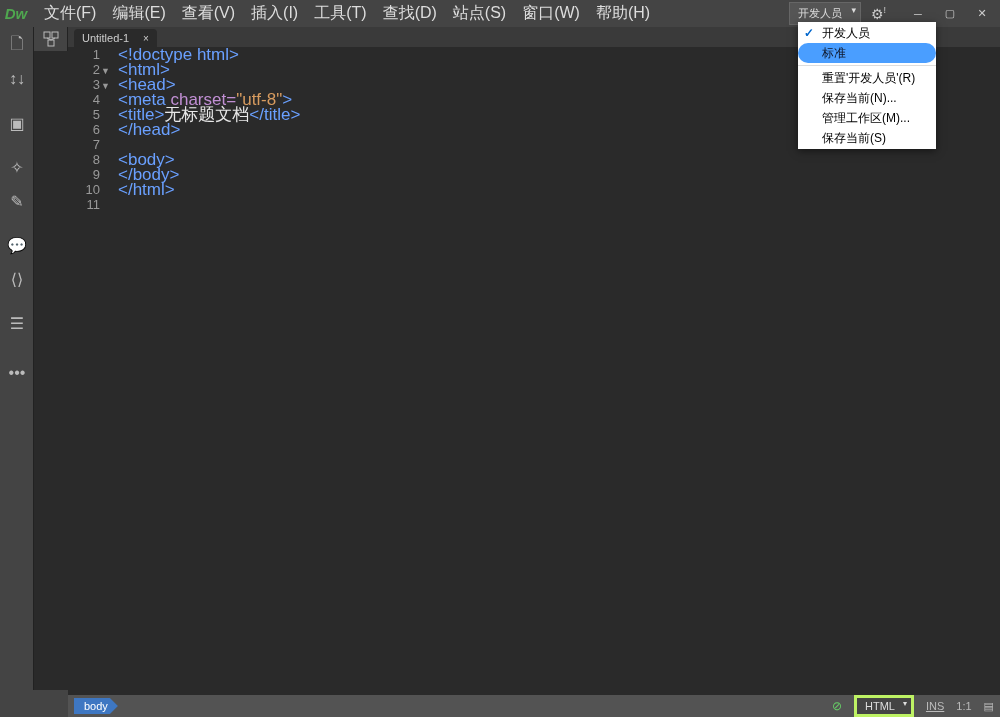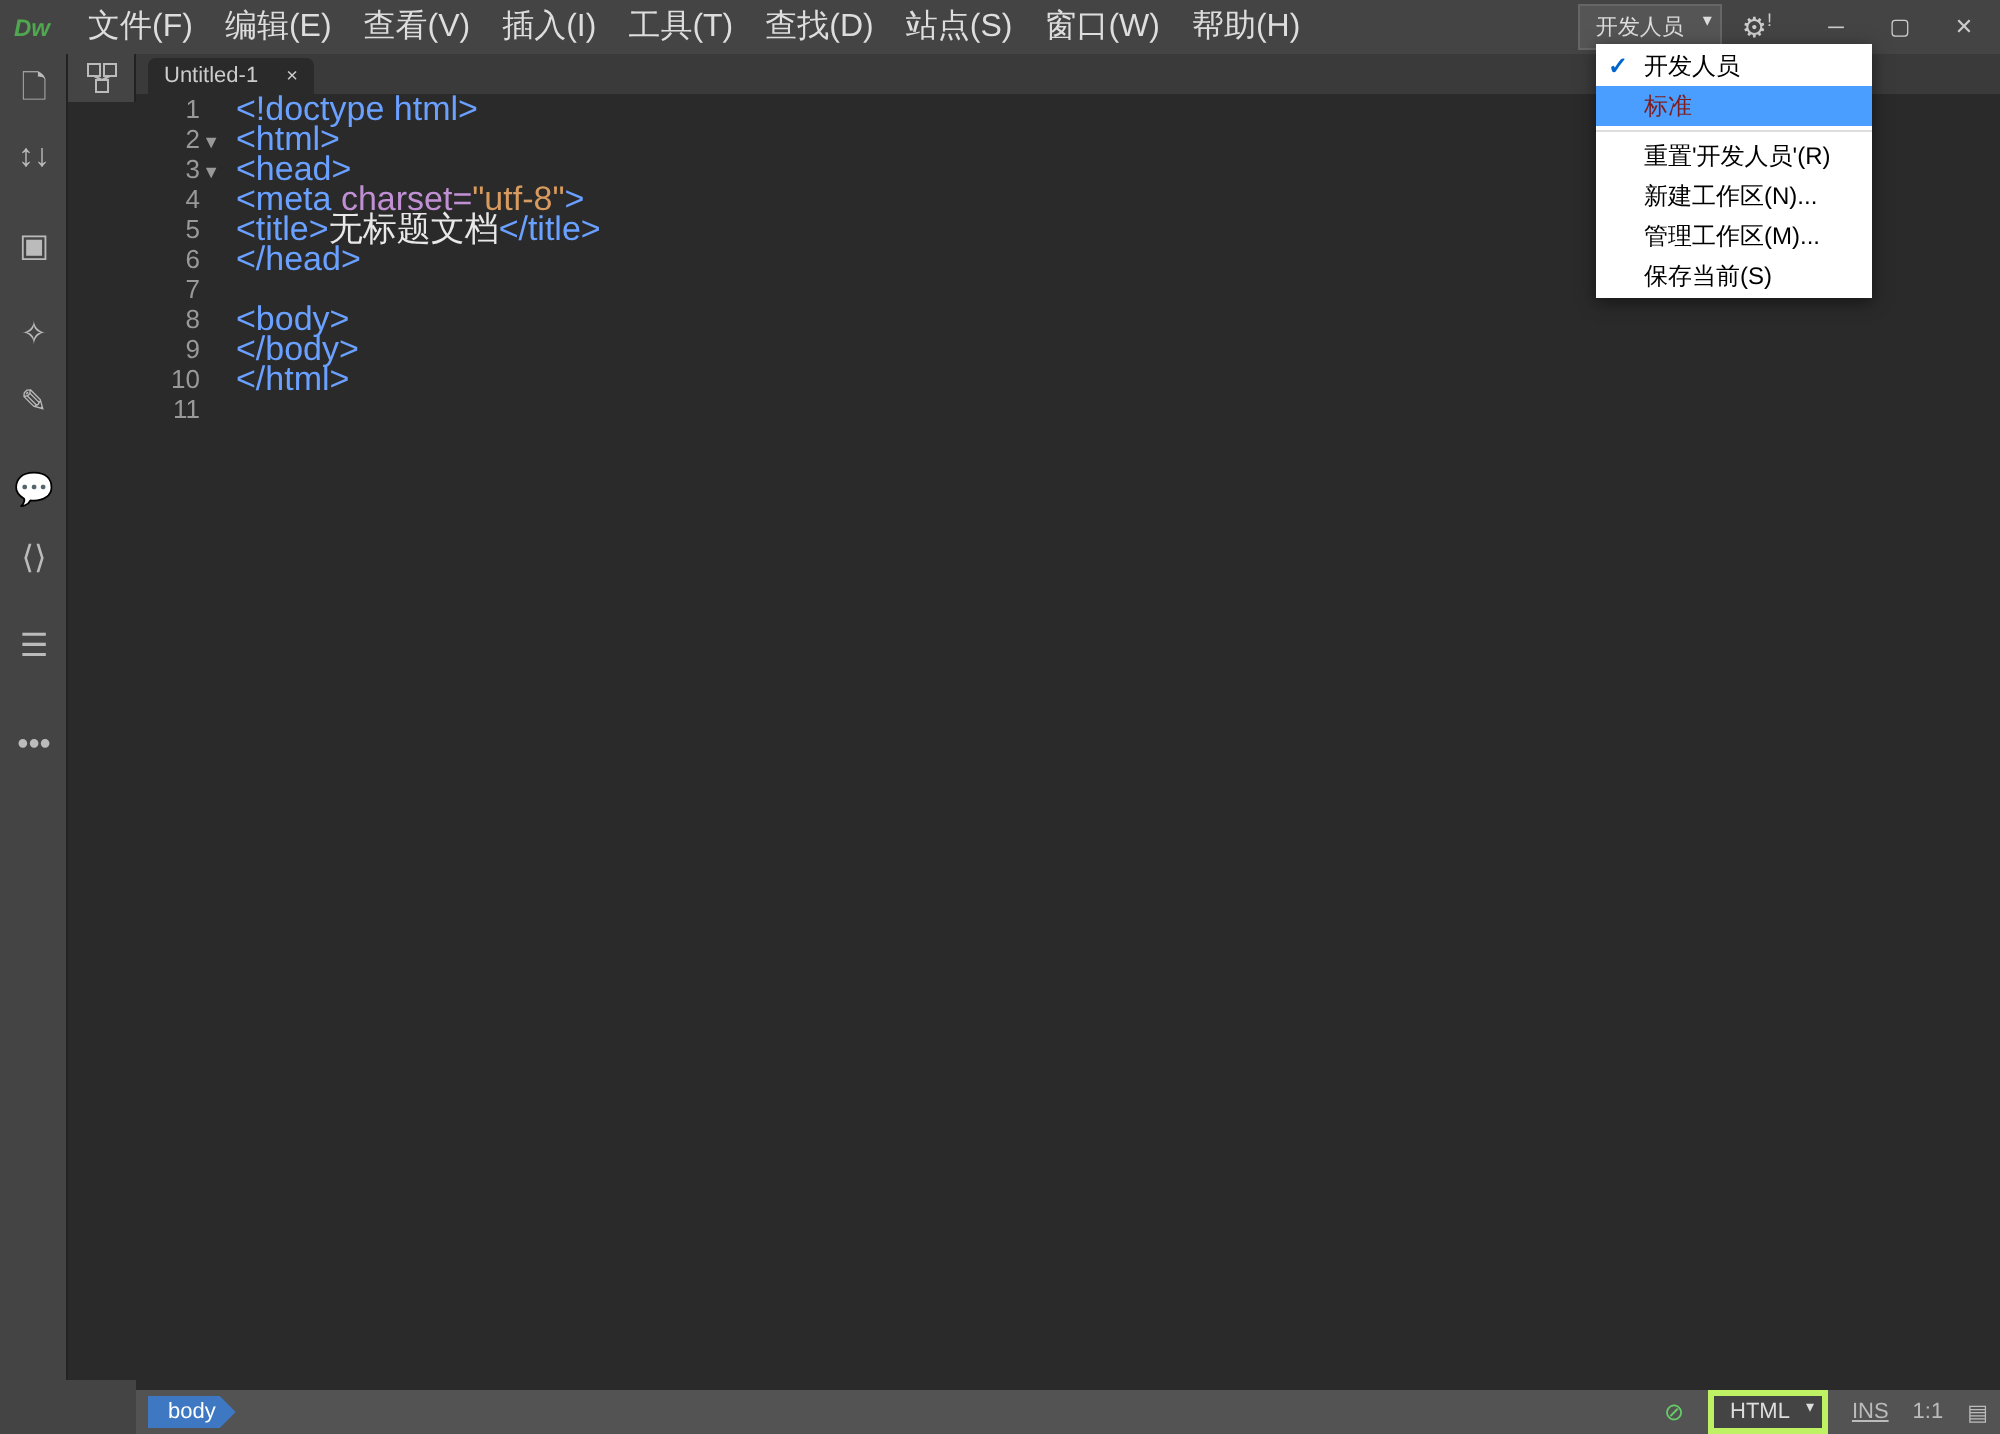--- a/index.html
+++ b/index.html
@@ -1,35 +1,35 @@
 <!DOCTYPE html>
 <html><head>
 <meta charset="utf-8">
 <style>
 * { margin: 0; padding: 0; box-sizing: border-box; font-family: "Microsoft YaHei", sans-serif; }
 body { width: 1000px; height: 717px; background: #2a2a2a; overflow: hidden; position: relative; }
 
 
 .menubar { height: 27px; background: #444; display: flex; align-items: center; padding: 0 4px; }
 .logo { width: 24px; height: 20px; display: flex; align-items: center; justify-content: center; margin-right: 8px; }
-.logo-text { font-size: 12px; font-weight: bold; color: #4fa74f; font-style: italic; }
+.logo-text { font-size: 15px; font-weight: bold; color: #4fa74f; font-style: italic; }
 .menu-items { display: flex; }
 .menu-item { color: #ddd; font-size: 16px; padding: 4px 8px; cursor: pointer; }
 .menubar-right { margin-left: auto; display: flex; align-items: center; gap: 6px; }
 .workspace-dropdown { background: #555; color: #ddd; font-size: 11px; padding: 3px 18px 3px 8px; border: 1px solid #666; position: relative; cursor: pointer; }
 .workspace-dropdown::after { content: "▾"; position: absolute; right: 4px; top: 2px; font-size: 9px; }
 .sync-icon { color: #ccc; font-size: 14px; cursor: pointer; padding: 0 4px; }
 .win-controls { display: flex; gap: 4px; margin-left: 8px; }
 .win-btn { width: 28px; height: 20px; display: flex; align-items: center; justify-content: center; color: #ccc; cursor: pointer; font-size: 11px; }
 
 
 .dropdown-menu { position: absolute; top: 22px; right: 64px; width: 138px; background: #fff; color: #000; font-size: 12px; box-shadow: 0 2px 8px rgba(0,0,0,0.5); z-index: 100; padding: 1px 0; }
 .dropdown-item { padding: 2px 10px 2px 24px; position: relative; cursor: pointer; line-height: 16px; }
 .dropdown-item.checked::before { content: "✓"; position: absolute; left: 6px; color: #06c; font-weight: bold; }
-.dropdown-item.highlighted { background: #4a9eff; color: #7f1d1d; }
+.dropdown-item.highlighted { background: #4a9eff; color: #0f172a; border-radius: 10px; }
 .dropdown-sep { height: 1px; background: #ddd; margin: 2px 0; }
 
 
 .toolbar-left { position: absolute; left: 0; top: 27px; width: 34px; height: calc(100% - 27px - 27px); background: #444; border-right: 1px solid #222; }
 .toolbar-left .tool { width: 34px; height: 28px; display: flex; align-items: center; justify-content: center; color: #bbb; font-size: 16px; cursor: pointer; margin-bottom: 6px; }
 .toolbar-left .sep { height: 10px; }
 
 .toolbar-left2 { position: absolute; left: 34px; top: 27px; width: 34px; height: 24px; background: #444; border-right: 1px solid #222; display: flex; flex-direction: column; align-items: center; }
 .toolbar-left2 .t { width: 34px; height: 24px; display: flex; align-items: center; justify-content: center; color: #bbb; cursor: pointer; }
 
@@ -90,21 +90,21 @@
       <div class="win-btn">✕</div>
     </div>
   </div>
 </div>
 
 <div class="dropdown-menu" id="dd">
     <div class="dropdown-item checked">开发人员</div>
     <div class="dropdown-item highlighted">标准</div>
     <div class="dropdown-sep"></div>
     <div class="dropdown-item">重置'开发人员'(R)</div>
-    <div class="dropdown-item">新建工作区(N)...</div>
+    <div class="dropdown-item">保存当前(N)...</div>
     <div class="dropdown-item">管理工作区(M)...</div>
     <div class="dropdown-item">保存当前(S)</div>
   </div>
 
 <div class="toolbar-left">
   <div style="height:4px"></div>
   <div class="tool">🗋</div>
   <div class="tool">↕↓</div>
   <div class="sep"></div>
   <div class="tool">▣</div>

